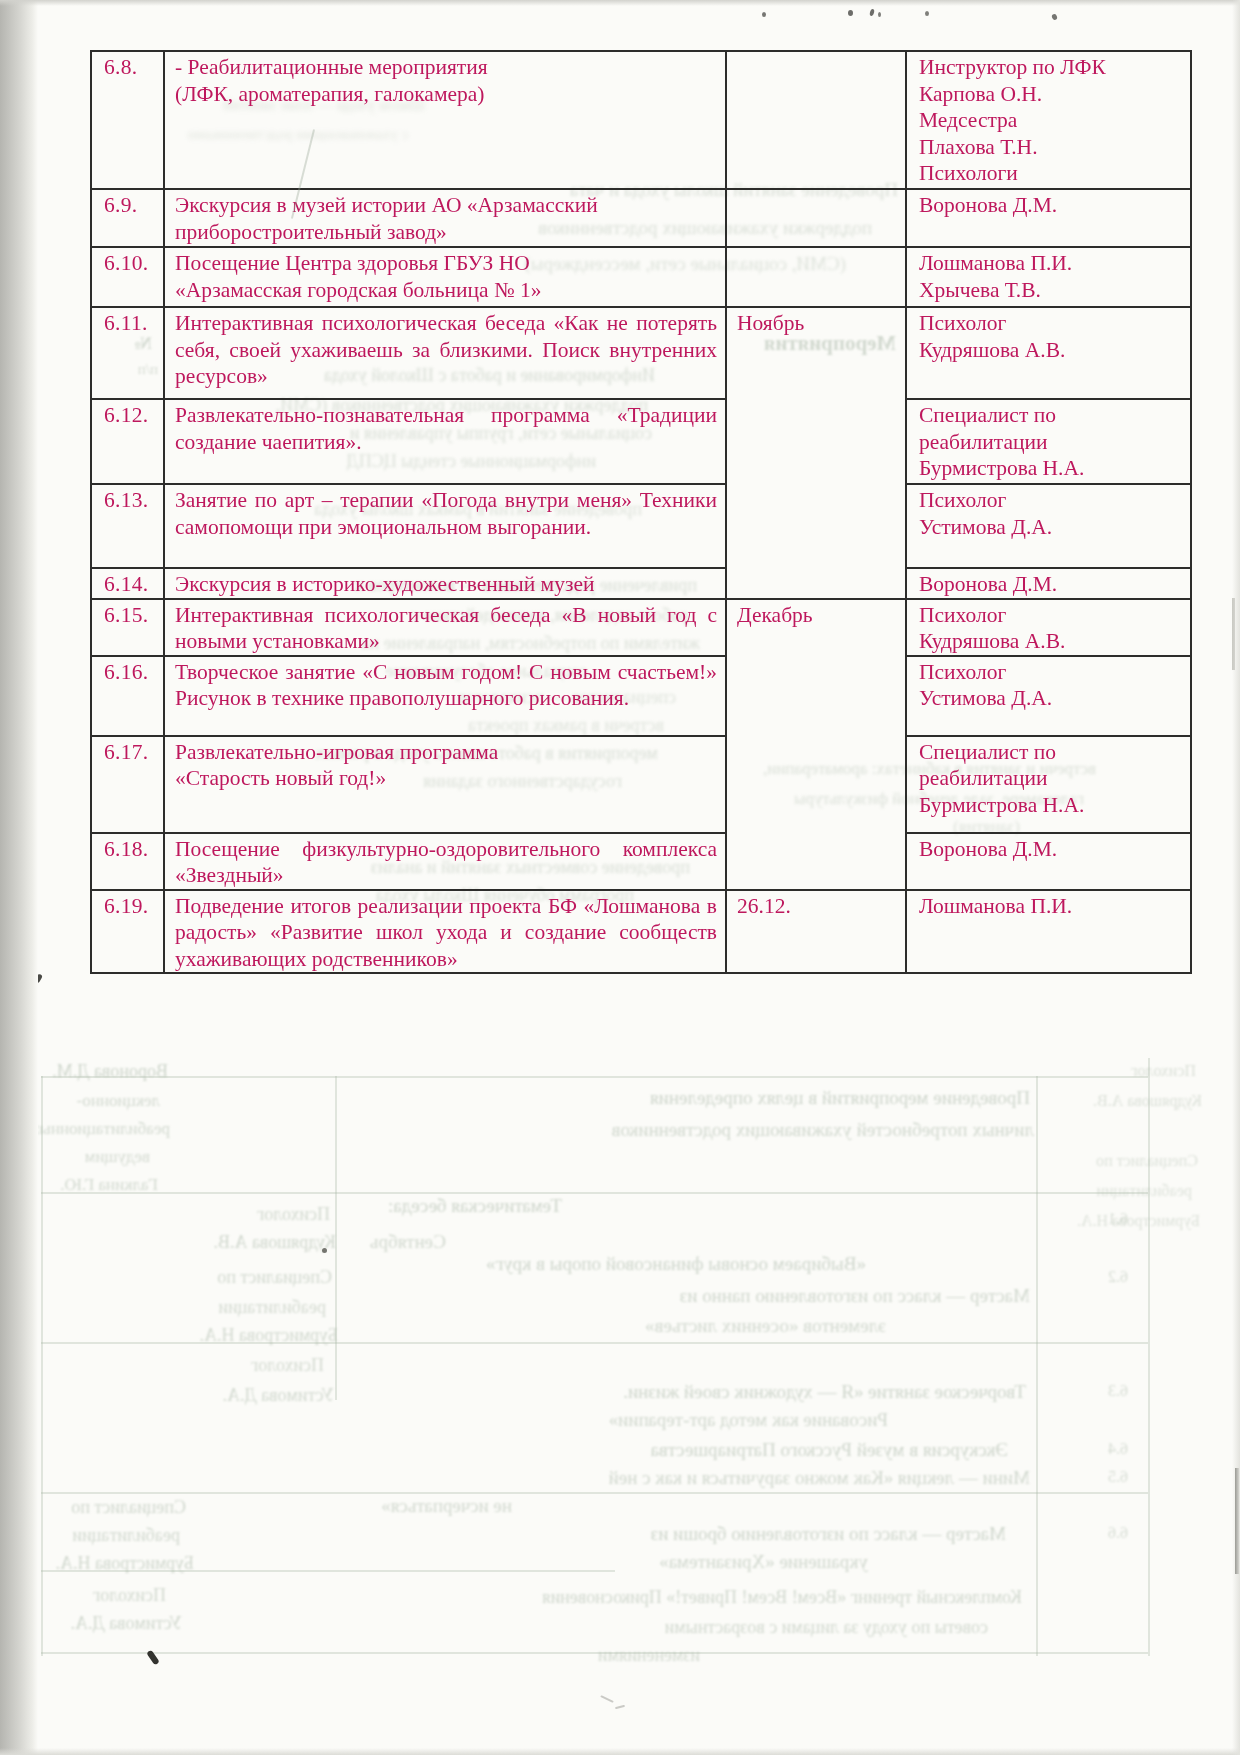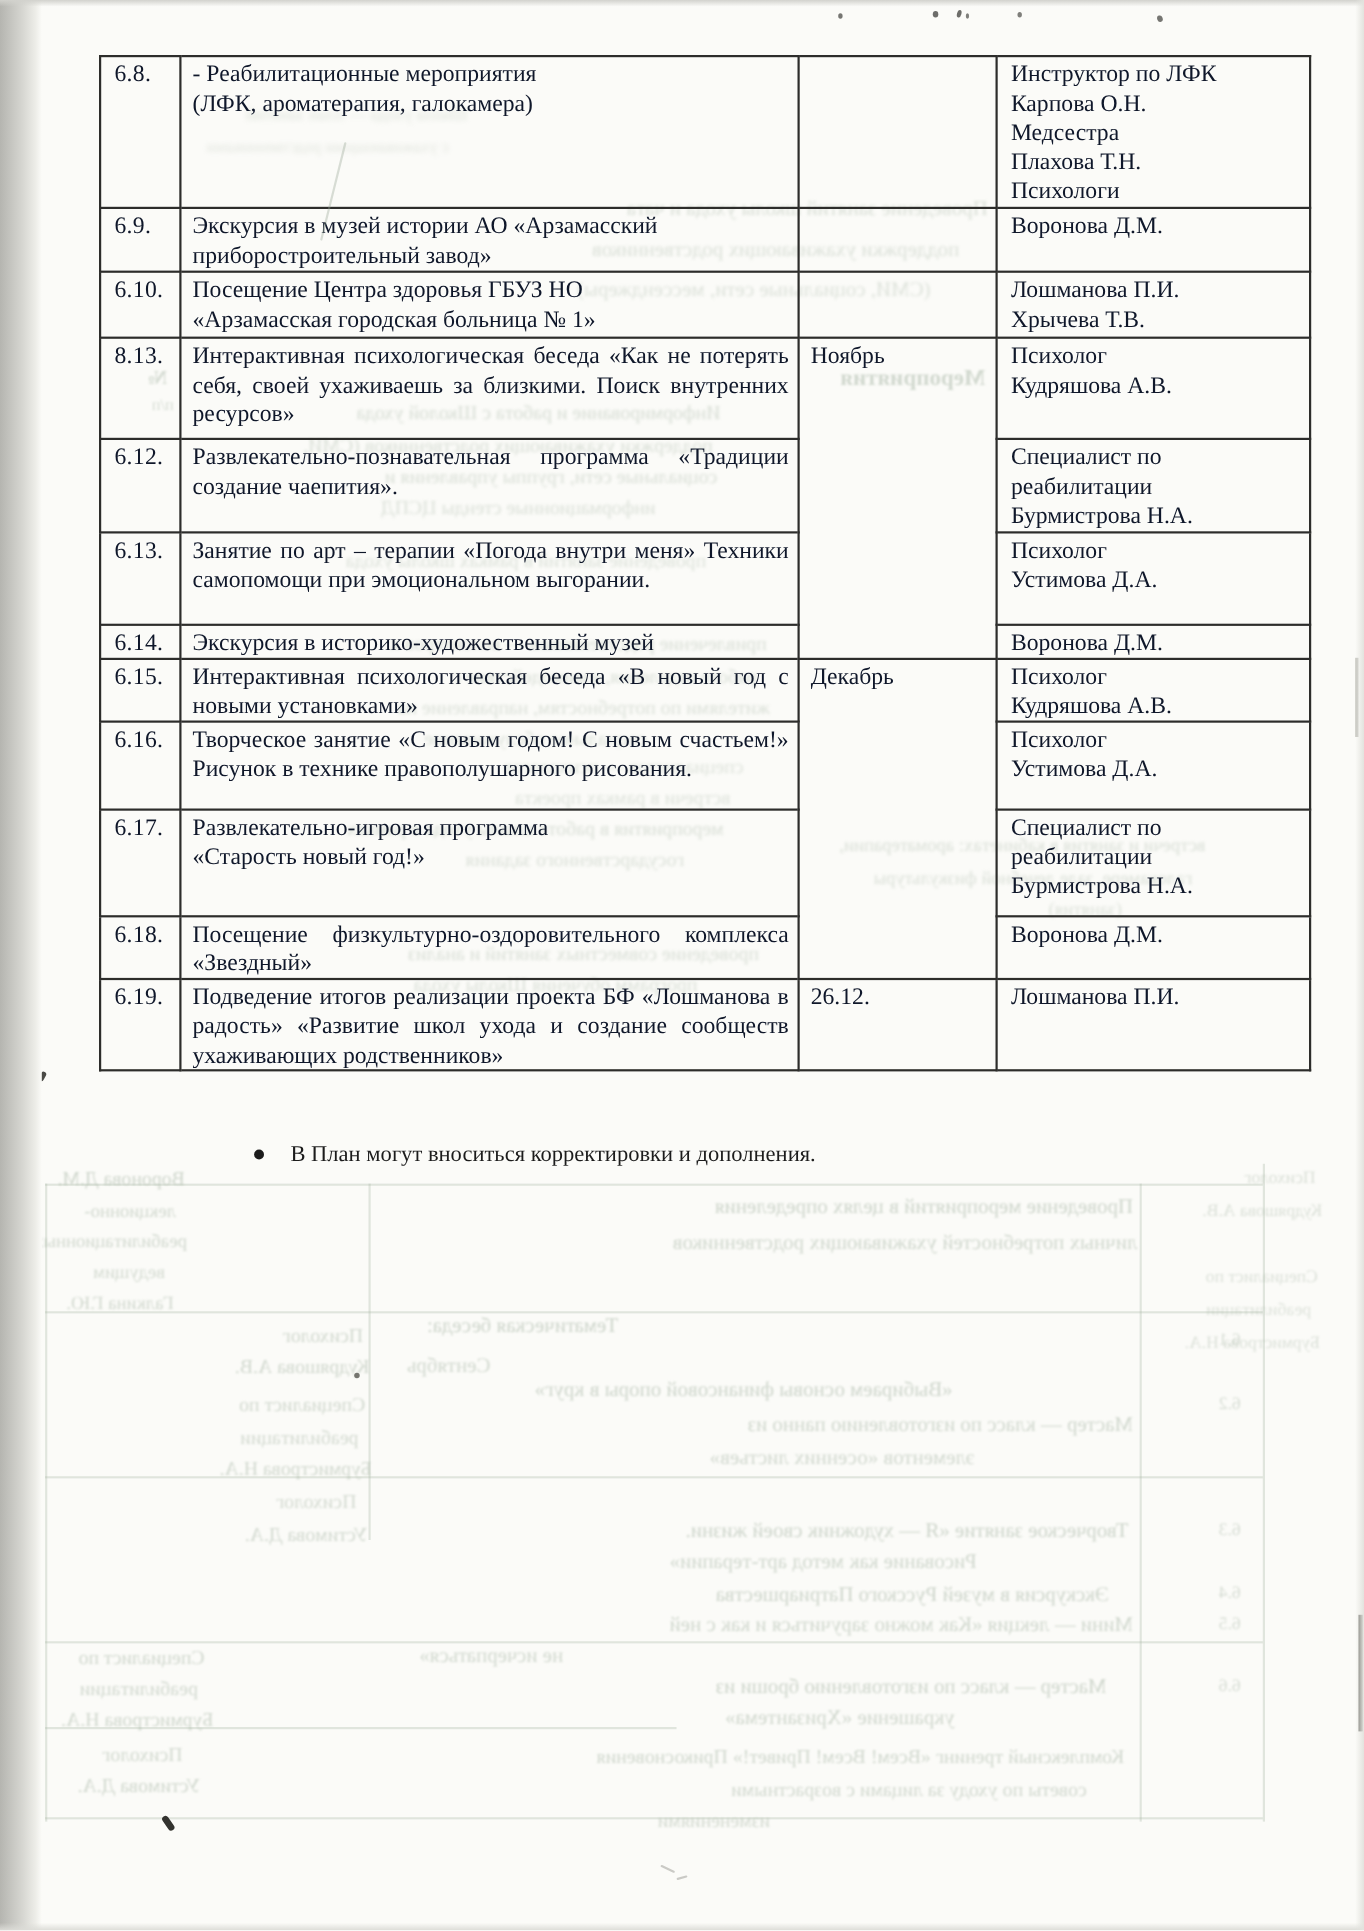--- a/index.html
+++ b/index.html
@@ -20,21 +20,21 @@
   
   #ghost-layer{position:absolute;left:0;top:0;width:1240px;height:1755px;}
   .ghost{position:absolute;white-space:nowrap;color:#a9b7a7;
          transform:scaleX(-1);transform-origin:0 0;line-height:1.1;}
   .gline{position:absolute;background:rgba(168,184,166,0.32);}
 
   
   #plan-table{position:absolute;left:90px;top:50px;width:1100px;
       border-collapse:collapse;table-layout:fixed;}
   #plan-table td{border:2px solid #2d2d2b;vertical-align:top;overflow:hidden;
-      font-size:21.5px;line-height:26.5px;color:#0f172a;
+      font-size:21.5px;line-height:26.5px;color:#be185d;
       padding:2px 8px 0 10px;box-sizing:border-box;margin-top:20px;}
   #plan-table td.num-cell{padding-left:12px;letter-spacing:0.3px;}
   #plan-table td.desc.j{text-align:justify;}
   #plan-table td.desc.pre{white-space:pre-line;}
   #plan-table td.month-cell{padding-left:10px;}
   #plan-table td.resp{white-space:pre-line;padding-left:12px;}
 
   
   #note{position:absolute;left:231px;top:1036px;display:flex;align-items:flex-start;
         color:#1c1c1c;font-size:20.5px;line-height:27px;}
@@ -162,21 +162,21 @@
         </tr>
         <tr style="height: 60px;">
           <td class="num-cell">6.10.</td>
           <td class="desc pre">Посещение Центра здоровья ГБУЗ НО
 «Арзамасская городская больница № 1»</td>
           <td class="month-cell" rowspan="1"></td>
           <td class="resp">Лошманова П.И.
 Хрычева Т.В.</td>
         </tr>
         <tr style="height: 92px;">
-          <td class="num-cell">8.13.</td>
+          <td class="num-cell">6.11.</td>
           <td class="desc j">Интерактивная психологическая беседа «Как не потерять себя, своей ухаживаешь за близкими. Поиск внутренних ресурсов»</td>
           <td class="month-cell" rowspan="4">Ноябрь</td>
           <td class="resp">Психолог
 Кудряшова А.В.</td>
         </tr>
         <tr style="height: 85px;">
           <td class="num-cell">6.12.</td>
           <td class="desc j">Развлекательно-познавательная программа «Традиции создание чаепития».</td>
           <td class="resp">Специалист по
 реабилитации
@@ -221,24 +221,20 @@
         </tr>
         <tr style="height: 80px;">
           <td class="num-cell">6.19.</td>
           <td class="desc j">Подведение итогов реализации проекта БФ «Лошманова в радость» «Развитие школ ухода и создание сообществ ухаживающих родственников»</td>
           <td class="month-cell" rowspan="1">26.12.</td>
           <td class="resp">Лошманова П.И.</td>
         </tr>
       </tbody>
   </table>
 
-  <div id="note">
-    <span class="dot"></span>
-    <span>В План могут вноситься корректировки и дополнения.</span>
-  </div>
 
   <div class="mark" style="left:762px;top:12px;width:4px;height:5px;opacity:.75;"></div>
   <div class="mark" style="left:848px;top:10px;width:5px;height:6px;opacity:.8;"></div>
   <div class="mark" style="left:870px;top:9px;width:4px;height:7px;transform:rotate(15deg);opacity:.8;"></div>
   <div class="mark" style="left:878px;top:12px;width:3px;height:5px;opacity:.7;"></div>
   <div class="mark" style="left:925px;top:11px;width:4px;height:5px;opacity:.7;"></div>
   <div class="mark" style="left:1052px;top:14px;width:5px;height:6px;transform:rotate(-20deg);opacity:.75;"></div>
   <div class="stroke" style="left:150px;top:1650px;width:6px;height:15px;transform:rotate(-35deg);"></div>
   <div class="stroke" style="left:36px;top:974px;width:5px;height:9px;transform:rotate(30deg);background:#4a4a46;"></div>
   <div class="mark" style="left:322px;top:1248px;width:5px;height:5px;background:#55554f;opacity:.8;"></div>

